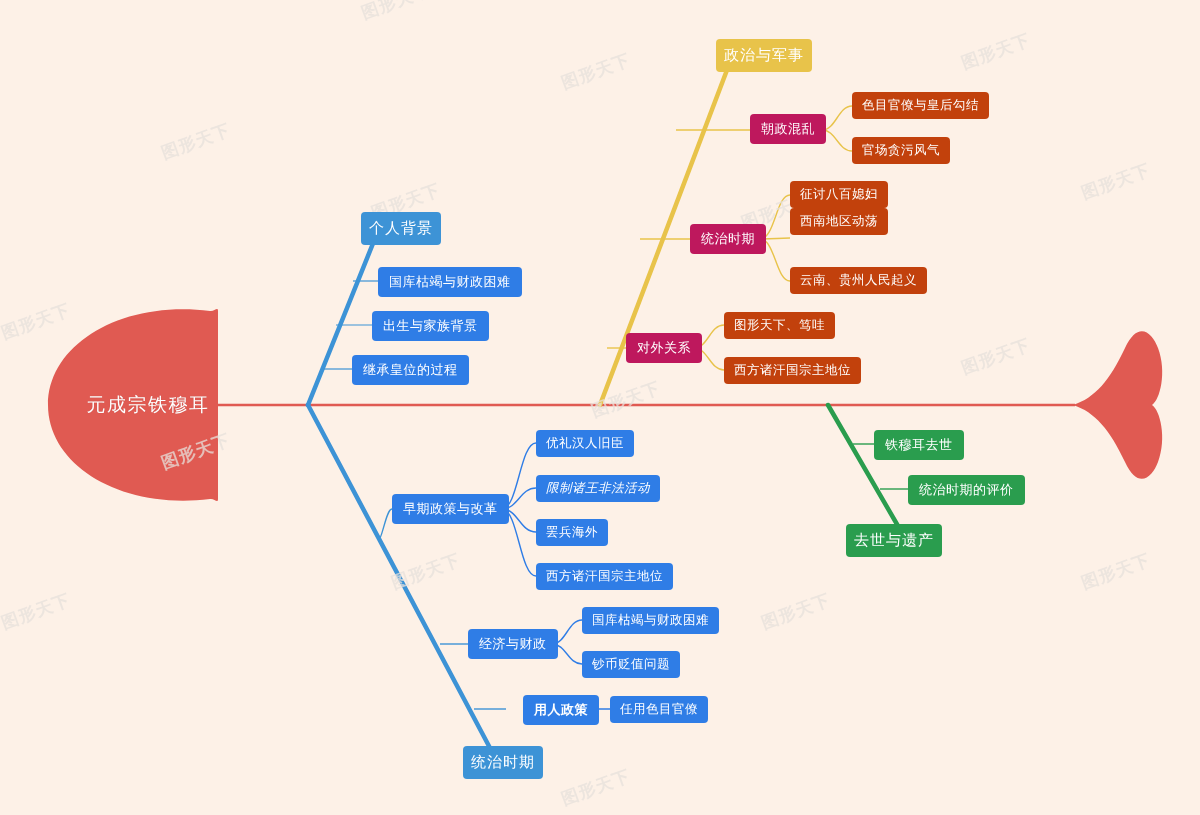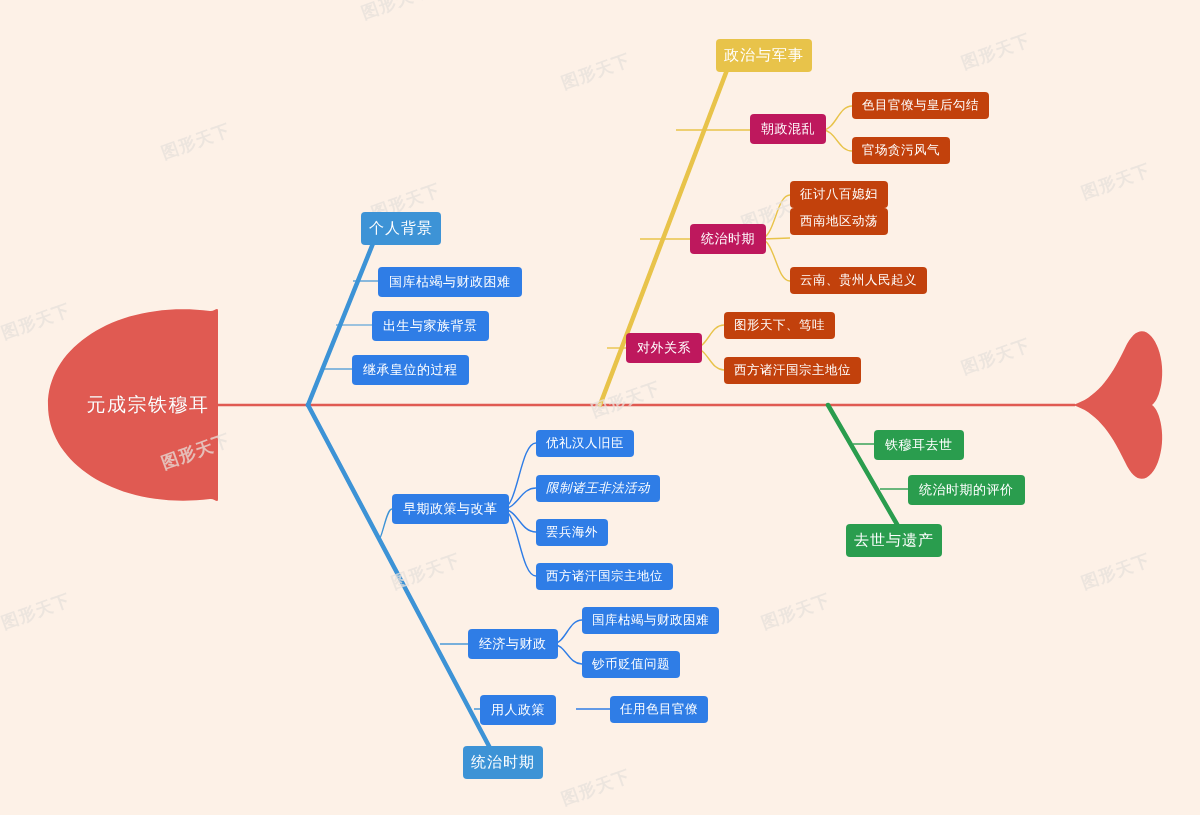--- a/index.html
+++ b/index.html
@@ -203,20 +203,20 @@
   <div class="node sub c-blue-sub" style="left:392px; top:494px;">早期政策与改革</div>
   <div class="node leaf c-blue-leaf" style="left:536px; top:430px;">优礼汉人旧臣</div>
   <div class="node leaf c-blue-leaf" style="left:536px; top:475px;font-style:italic;">限制诸王非法活动</div>
   <div class="node leaf c-blue-leaf" style="left:536px; top:519px;">罢兵海外</div>
   <div class="node leaf c-blue-leaf" style="left:536px; top:563px;">西方诸汗国宗主地位</div>
 
   <div class="node sub c-blue-sub" style="left:468px; top:629px;">经济与财政</div>
   <div class="node leaf c-blue-leaf" style="left:582px; top:607px;">国库枯竭与财政困难</div>
   <div class="node leaf c-blue-leaf" style="left:582px; top:651px;">钞币贬值问题</div>
 
-  <div class="node sub c-blue-sub" style="left:480px; top:695px;">用人政策</div>
+  <div class="node sub c-blue-sub" style="left:523px; top:695px;font-weight:bold;">用人政策</div>
   <div class="node leaf c-blue-leaf" style="left:610px; top:696px;">任用色目官僚</div>
 
   <div class="node cat c-green-cat" style="left:846px; top:524px;">去世与遗产</div>
   <div class="node sub c-green-leaf" style="left:874px; top:430px;">铁穆耳去世</div>
   <div class="node sub c-green-leaf" style="left:908px; top:475px;">统治时期的评价</div>
 
 </div>
 
 </body></html>

